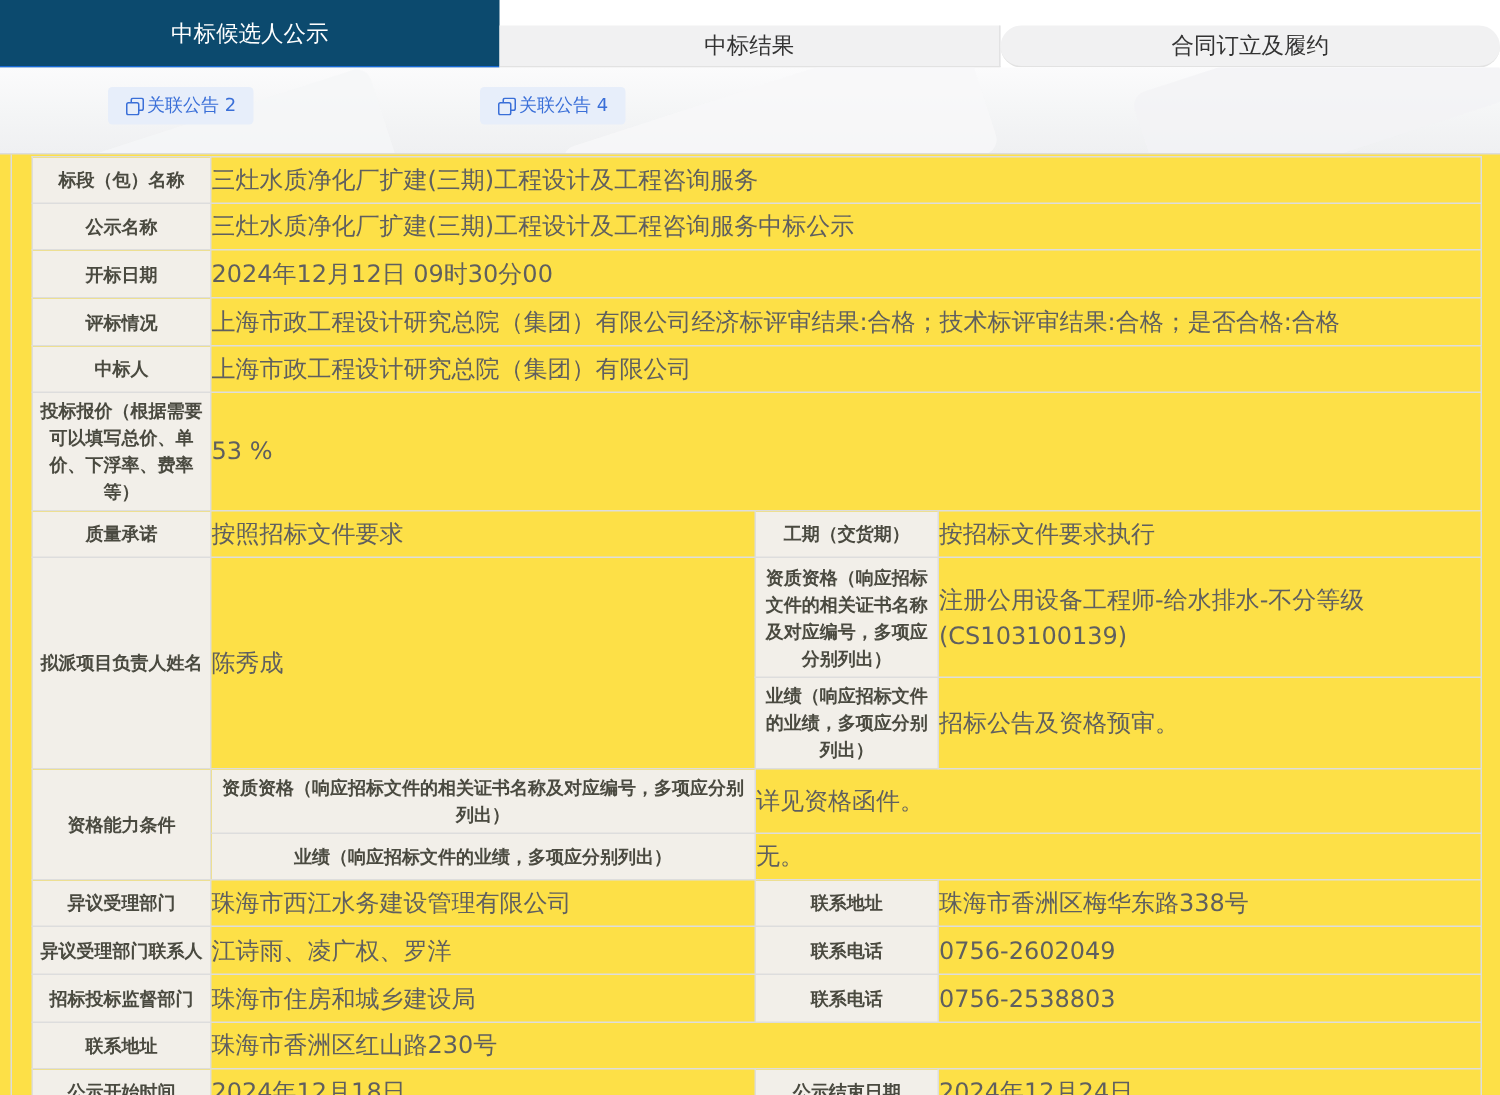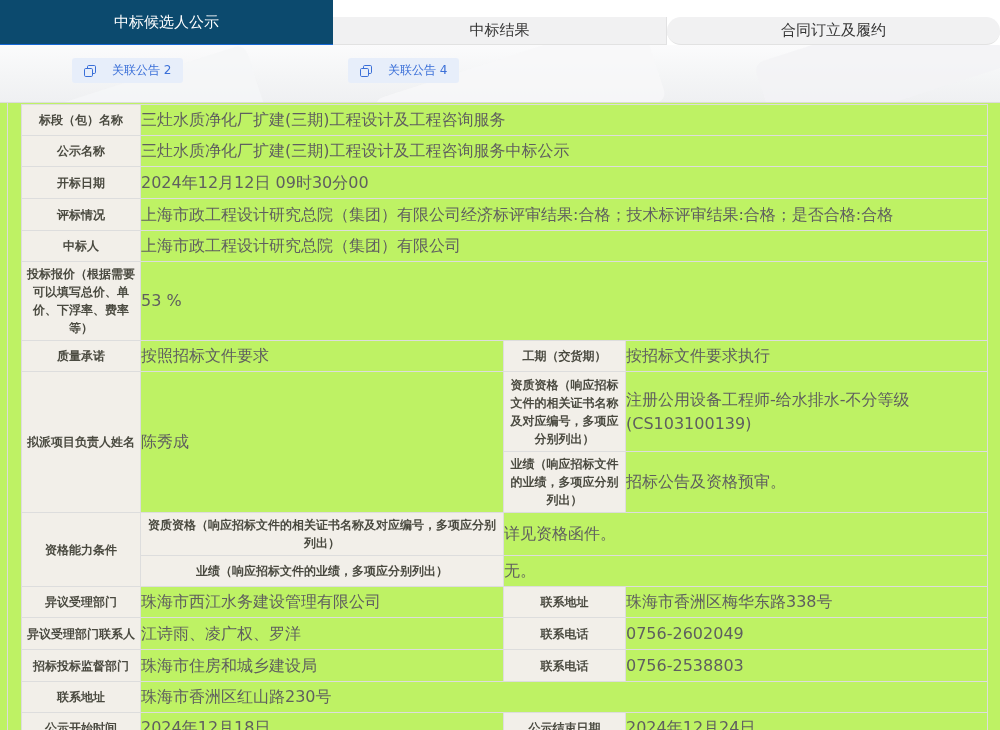--- a/index.html
+++ b/index.html
@@ -17,26 +17,26 @@
 
   
   .hero { position:relative; height:57px; width:1000px;
           background:linear-gradient(180deg,#fbfbfc 0%,#f4f5f6 55%,#eff0f2 100%); overflow:hidden; }
   .key-deco { position:absolute; background:#f7f8f9; border-radius:10px;
               transform:rotate(-18deg); opacity:.8; }
   .kd1 { width:280px; height:90px; left:380px; top:10px; }
   .kd2 { width:240px; height:80px; left:760px; top:-20px; background:#f2f3f5; }
   .kd3 { width:200px; height:70px; left:60px; top:28px; background:#f5f6f7; }
   .badge { position:absolute; top:13px; height:25px; display:inline-flex; align-items:center;
-           gap:16px; padding:0 12px; background:#e7eefa; border-radius:3px;
+           gap:2px; padding:0 12px; background:#e7eefa; border-radius:3px;
            font-size:12px; color:#3a6fd8; cursor:pointer; text-decoration:none; }
   .badge svg { display:block; }
 
   
-  .panel { position:relative; width:1000px; height:628px; background:#bef264;
+  .panel { position:relative; width:1000px; height:628px; background:#fde047;
            border-top:1px solid #dcdcdc; }
   .panel-left-line { position:absolute; left:7px; top:0; bottom:0; width:0;
                      border-left:1px solid #dcdcdc; }
 
   
   table.bid { border-collapse:collapse; table-layout:fixed; width:966px;
               margin:1px 0 0 21px; }
   table.bid td { border:1px solid #ddd; vertical-align:middle; overflow:hidden; }
   td.lbl { background:#f2efe9; font-weight:bold; font-size:12px; color:#4a4a40;
            text-align:center; padding:3px 3px; line-height:1.5; }
@@ -65,21 +65,21 @@
 
   <a class="badge" style="left:72px">
     <span>
       <svg width="12" height="12" viewBox="0 0 12 12">
         <rect x="3.5" y="0.5" width="8" height="8" rx="1.2" fill="none" stroke="#3a6fd8"></rect>
         <rect x="0.5" y="3.5" width="8" height="8" rx="1.2" fill="#e7eefa" stroke="#3a6fd8"></rect>
       </svg>
     </span>
     <span>关联公告 2</span>
   </a>
-  <a class="badge" style="left:348px">
+  <a class="badge" style="left:320px">
     <span>
       <svg width="12" height="12" viewBox="0 0 12 12">
         <rect x="3.5" y="0.5" width="8" height="8" rx="1.2" fill="none" stroke="#3a6fd8"></rect>
         <rect x="0.5" y="3.5" width="8" height="8" rx="1.2" fill="#e7eefa" stroke="#3a6fd8"></rect>
       </svg>
     </span>
     <span>关联公告 4</span>
   </a>
 </div>
 

